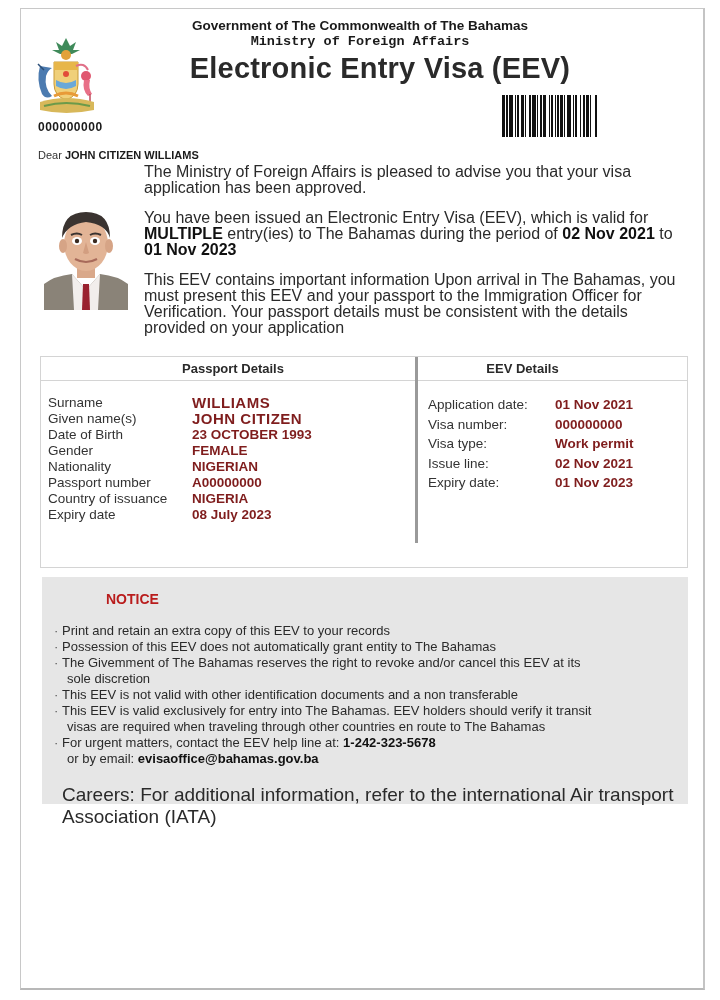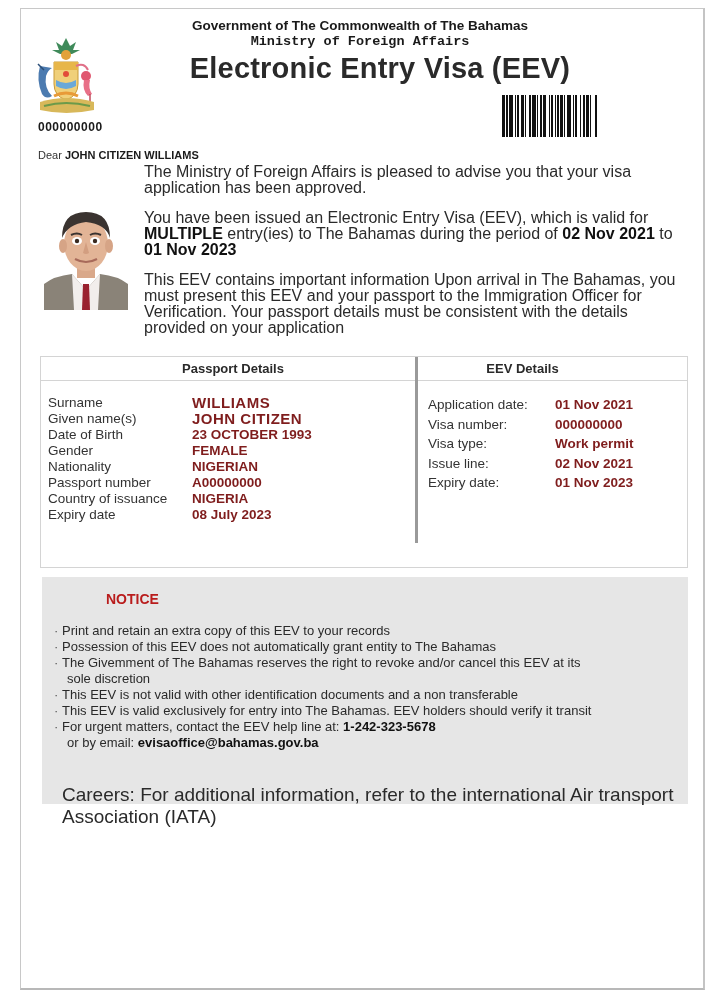--- a/index.html
+++ b/index.html
@@ -225,17 +225,17 @@
   </div>
 </div>
 
 <div class="notice">
   <div class="notice-title">NOTICE</div>
   <ul class="notice-list" id="notice-list">
       <li><span class="dot">·</span><span>Print and retain an extra copy of this EEV to your records</span></li>
       <li><span class="dot">·</span><span>Possession of this EEV does not automatically grant entity to The Bahamas</span></li>
       <li><span class="dot">·</span><span>The Givemment of The Bahamas reserves the right to revoke and/or cancel this EEV at its</span><span class="cont">sole discretion</span></li>
       <li><span class="dot">·</span><span>This EEV is not valid with other identification documents and a non transferable</span></li>
-      <li><span class="dot">·</span><span>This EEV is valid exclusively for entry into The Bahamas. EEV holders should verify it transit</span></li>
+      <li><span class="dot">·</span><span>This EEV is valid exclusively for entry into The Bahamas. EEV holders should verify it transit</span><span class="cont">visas are required when traveling through other countries en route to The Bahamas</span></li>
       <li><span class="dot">·</span><span>For urgent matters, contact the EEV help line at: </span><b>1-242-323-5678</b><span class="cont"><span>or by email: </span><b>evisaoffice@bahamas.gov.ba</b></span></li>
     </ul>
   <div class="careers">Careers: For additional information, refer to the international Air transport Association (IATA)</div>
 </div>
 
 </body></html>

